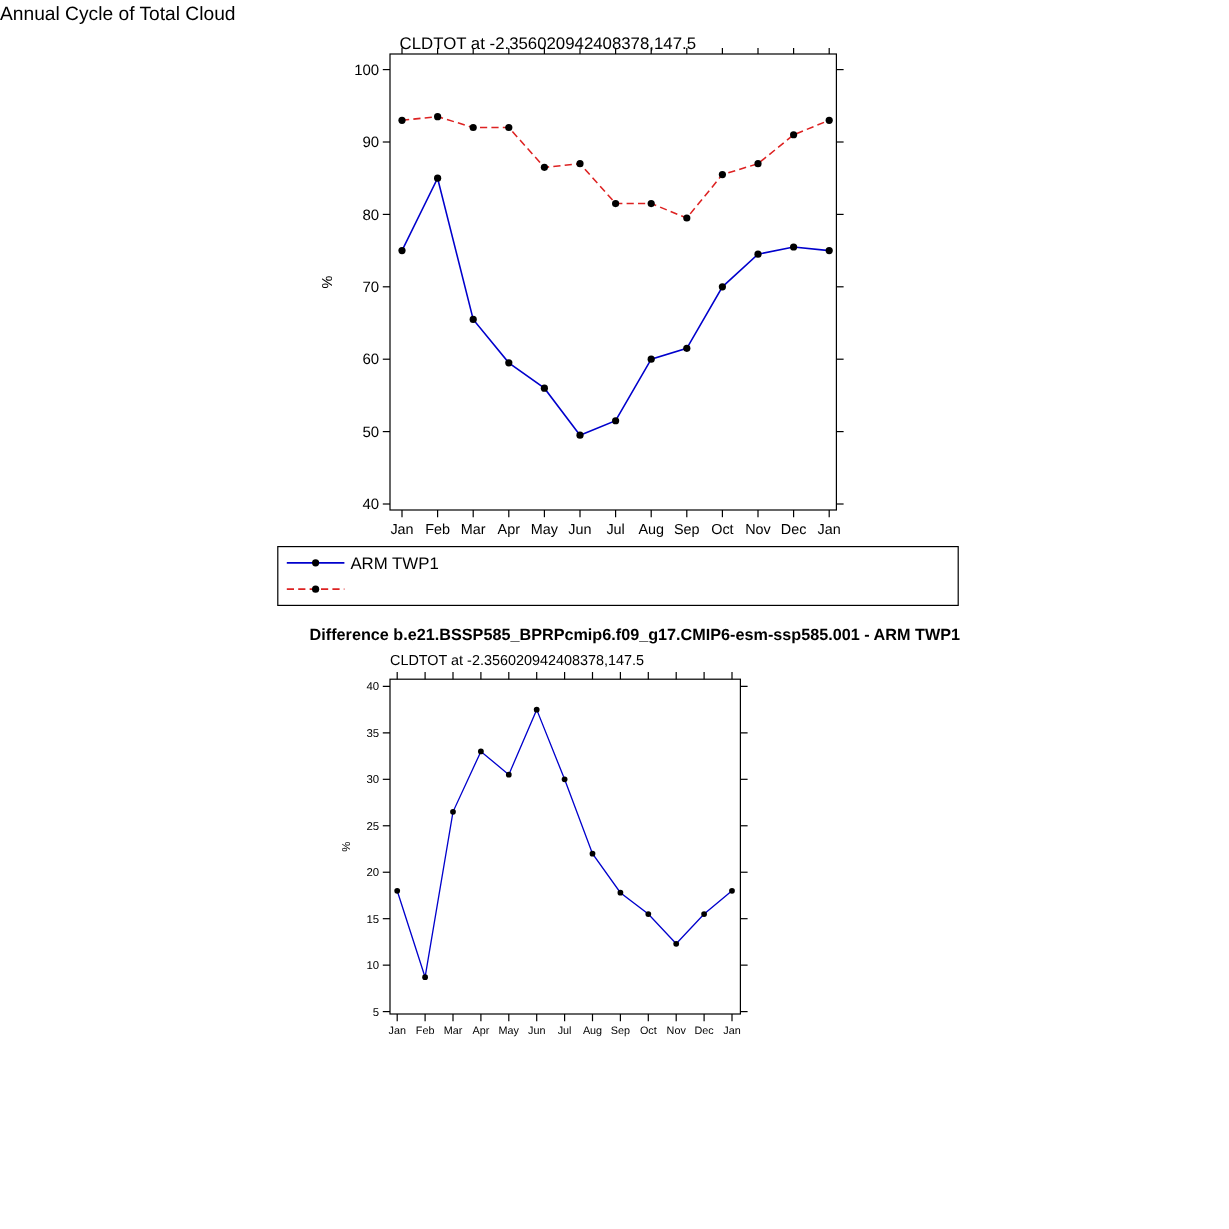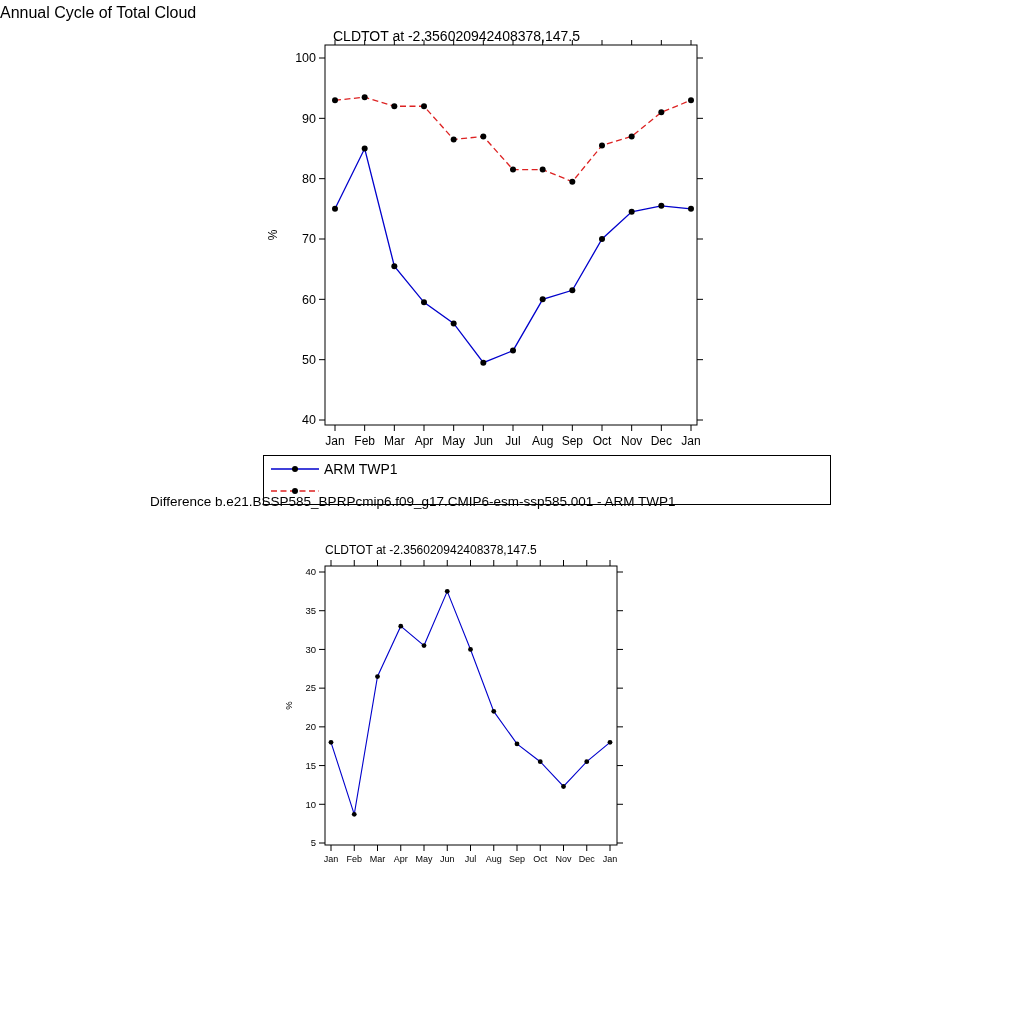--- a/index.html
+++ b/index.html
@@ -42,40 +42,39 @@
     top: 455px;
     width: 560px;
     height: 48px;
     border: 1px solid #000000;
     background: #ffffff;
     display: flex;
     flex-direction: column;
     justify-content: center;
     padding-left: 6px;
     box-sizing: content-box;
-    margin-left: 32px;
   }
   .legend-row {
     display: flex;
     align-items: center;
     gap: 4px;
     height: 22px;
   }
   .legend-label {
     font-size: 14px;
     white-space: nowrap;
   }
   .title-diff {
     position: absolute;
     left: 150px;
-    top: 494px;
+    top: 521px;
     width: 650px;
-    text-align: left;
+    text-align: right;
     font-size: 13.5px;
-    font-weight: normal;
+    font-weight: bold;
   }
   .subtitle-diff {
     position: absolute;
     left: 325px;
     top: 543px;
     font-size: 12px;
   }
   .svg2 {
     position: absolute;
     left: 260px;

